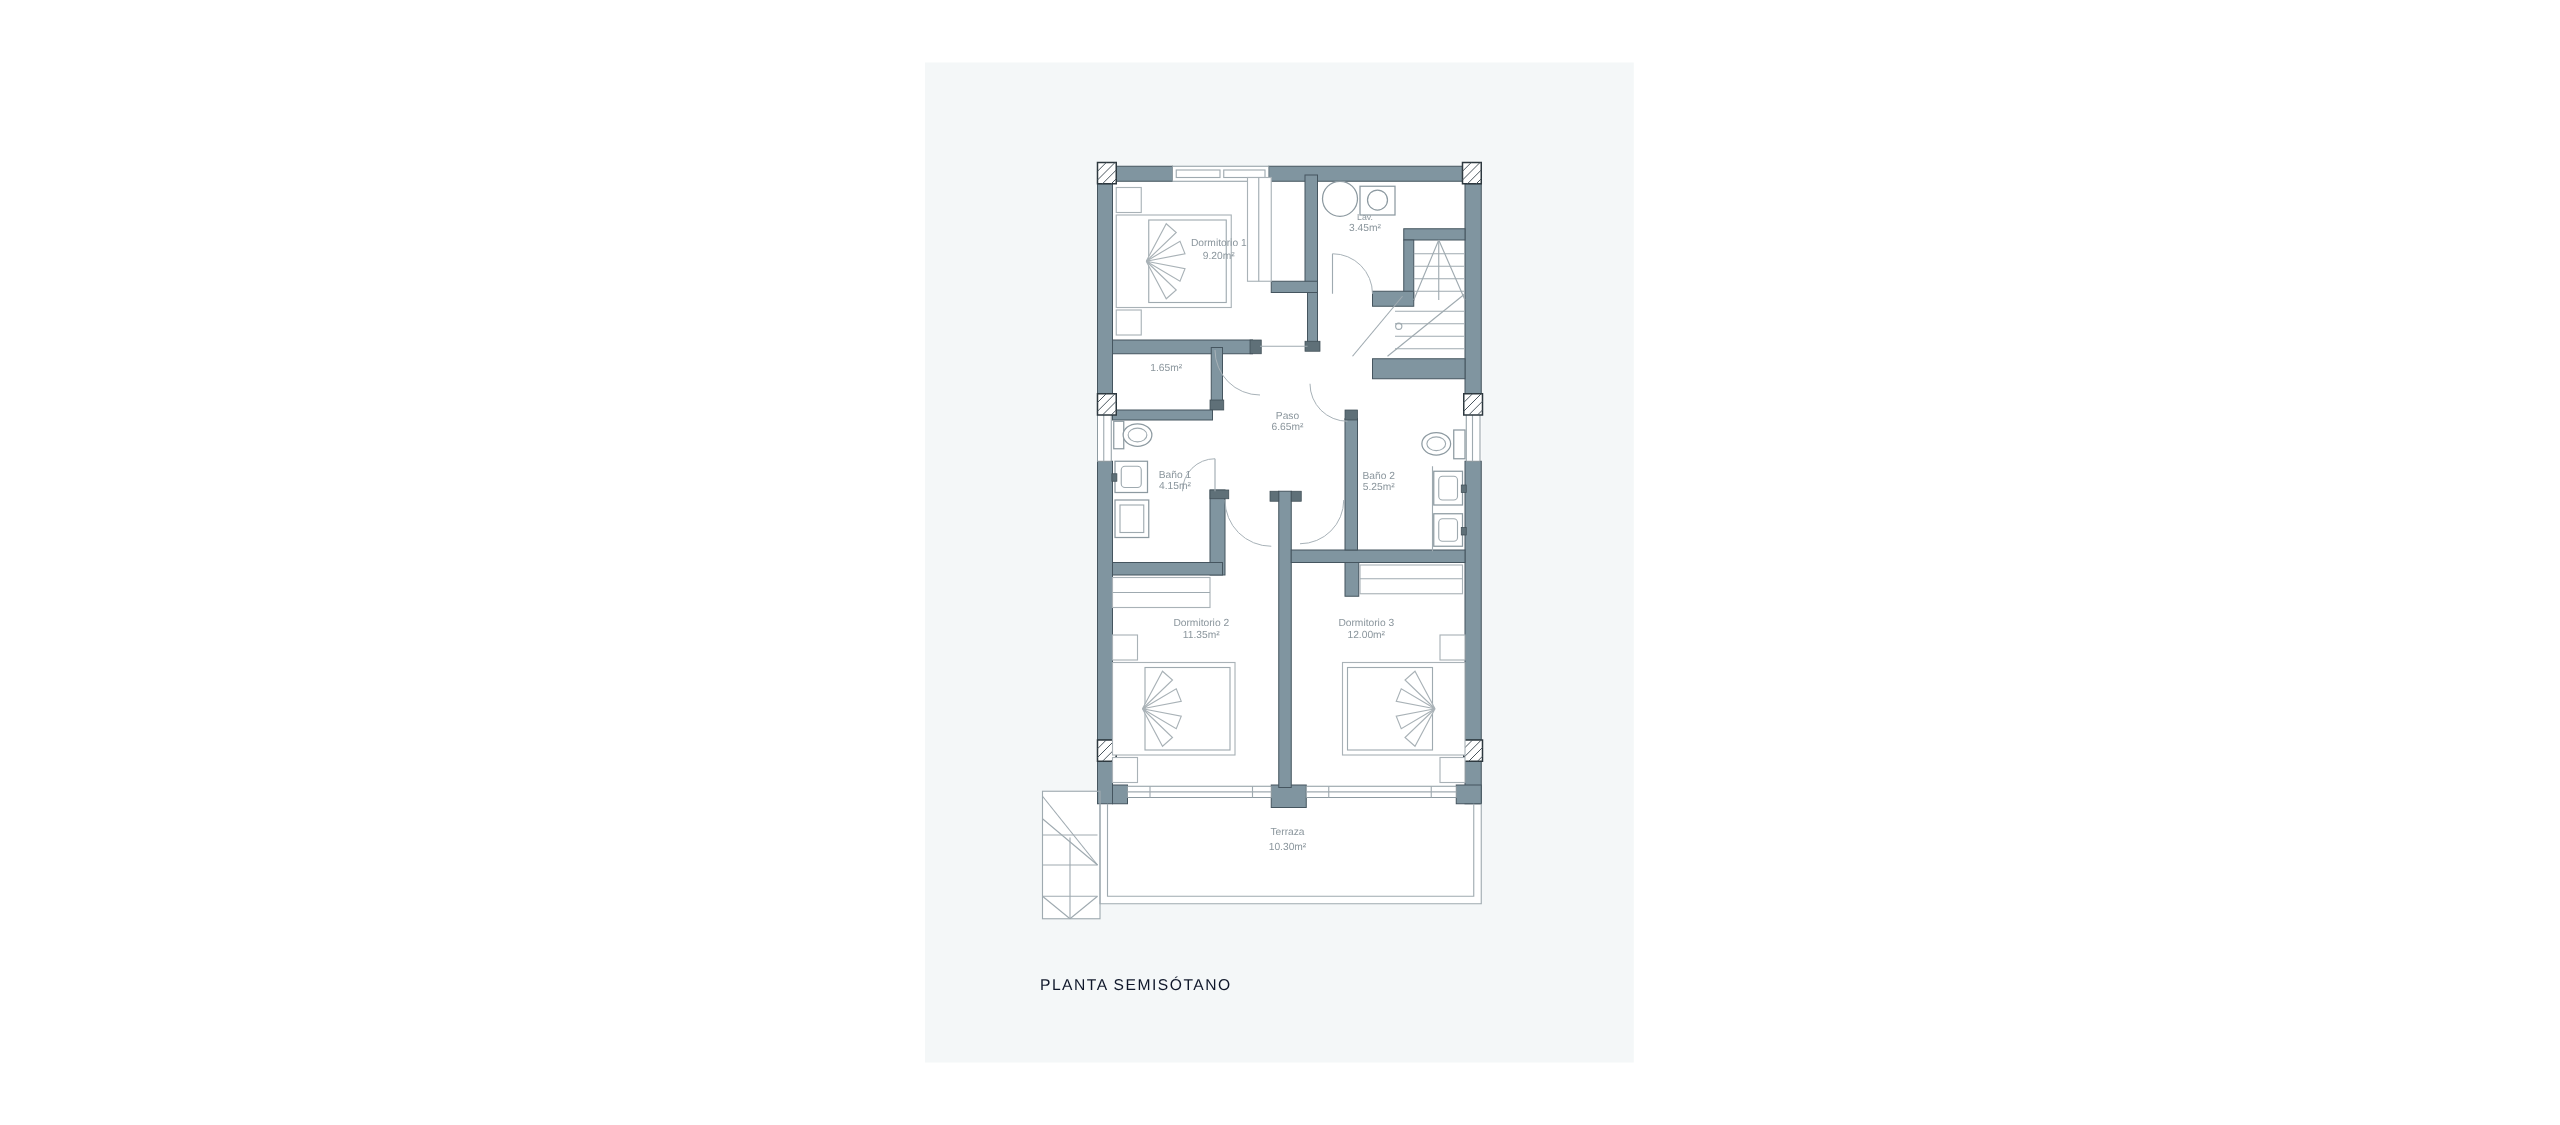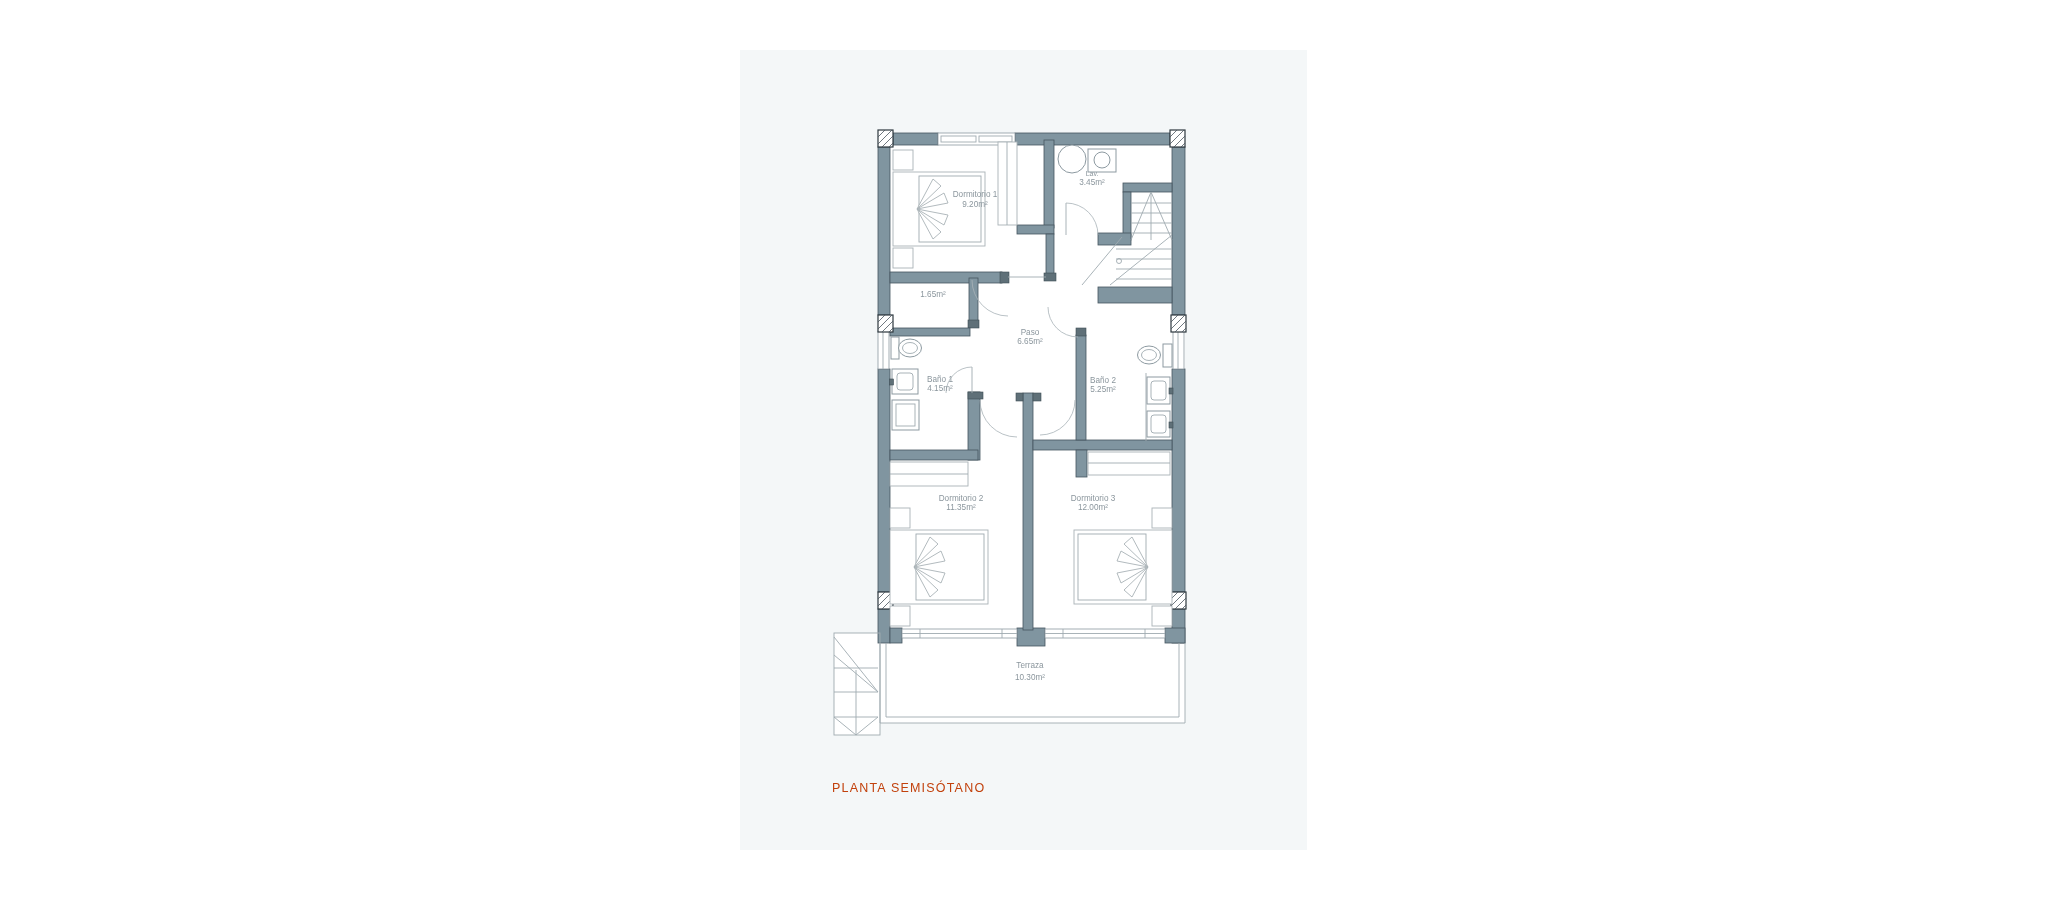--- a/index.html
+++ b/index.html
@@ -1,20 +1,20 @@
 <!DOCTYPE html>
 <html><head>
 <meta charset="utf-8">
 <style>
   html,body{margin:0;padding:0;width:2048px;height:900px;background:#ffffff;overflow:hidden;
             font-family:"Liberation Sans",sans-serif;}
   .panel{position:absolute;left:740px;top:50px;width:567px;height:800px;background:#f4f7f8;}
   .plan-svg{position:absolute;left:80px;top:75px;}
   .caption{position:absolute;left:92px;top:731px;font-size:12.5px;letter-spacing:1.2px;
-           color:#c2410c;}
+           color:#0f172a;}
   
   .wall{fill:#8095a0;stroke:#45555f;stroke-width:0.8;}
   .nub{fill:#5f7078;stroke:#3f4d55;stroke-width:0.6;}
   .room{fill:#ffffff;stroke:none;}
   .thin{stroke:#9faab0;stroke-width:0.9;fill:none;}
   .arc{stroke:#a8b2b8;stroke-width:0.8;fill:none;}
   .furn{stroke:#a9b2b7;stroke-width:0.9;fill:#ffffff;}
   .fx{stroke:#8d9aa1;stroke-width:1;fill:#ffffff;}
   .win{fill:#ffffff;stroke:#8d9aa1;stroke-width:0.8;}
   .lbl{fill:#8b969d;font-size:8.2px;text-anchor:middle;font-family:"Liberation Sans",sans-serif;}

